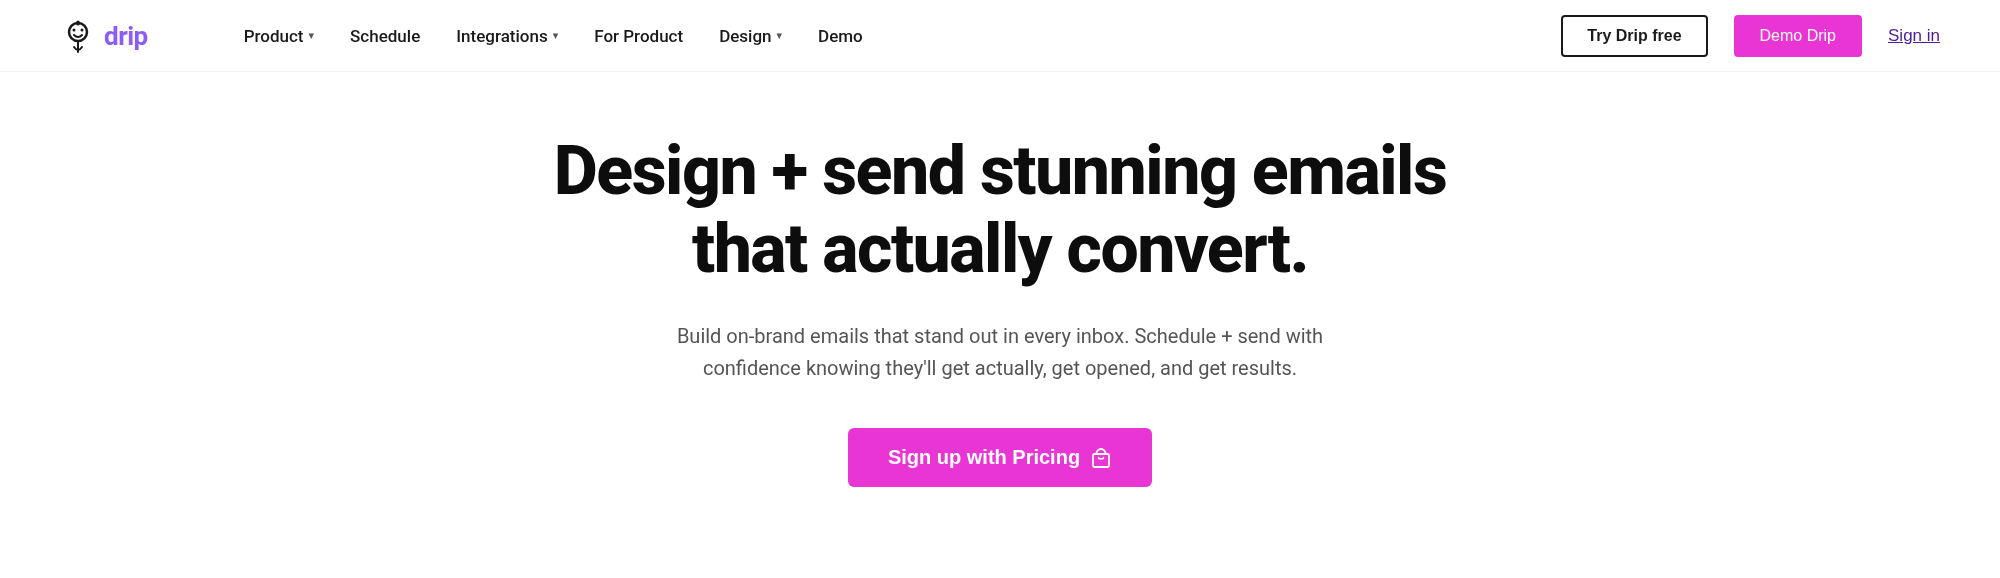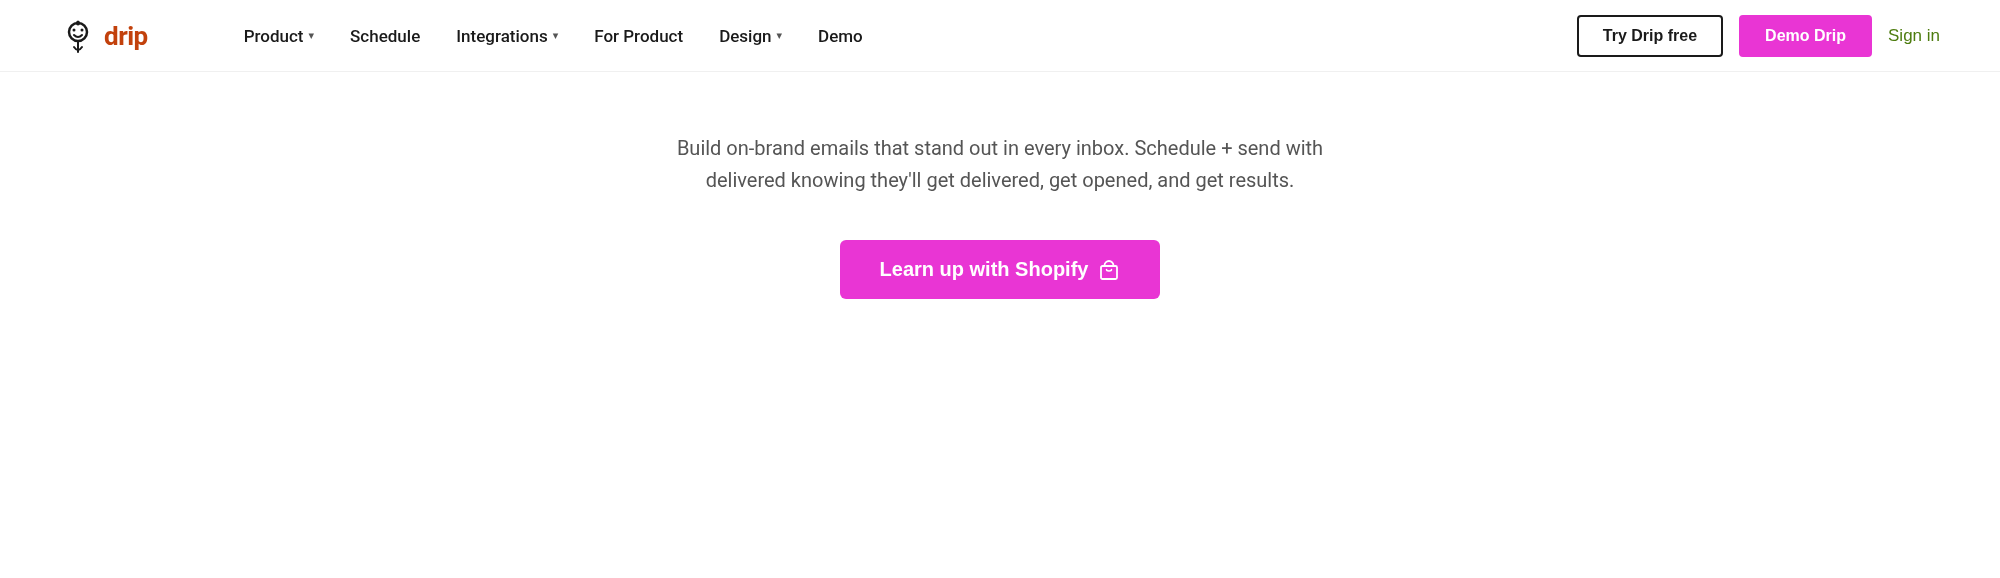--- a/index.html
+++ b/index.html
@@ -36,21 +36,21 @@
 
     .logo-icon {
       width: 36px;
       height: 36px;
       margin-right: 8px;
     }
 
     .logo-text {
       font-size: 26px;
       font-weight: 700;
-      color: #c2410c;
+      color: #8b5cf6;
       letter-spacing: -0.5px;
     }
 
     .nav-links {
       display: flex;
       align-items: center;
       gap: 36px;
       flex: 1;
       margin-left: 48px;
     }
@@ -68,21 +68,21 @@
     }
 
     .nav-link .chevron {
       font-size: 11px;
       color: #555;
     }
 
     .nav-actions {
       display: flex;
       align-items: center;
-      gap: 16px;
+      gap: 26px;
       flex-shrink: 0;
     }
 
     .btn-try-free {
       padding: 10px 24px;
       border: 2px solid #1a1a1a;
       background: transparent;
       color: #1a1a1a;
       font-size: 16px;
       font-weight: 600;
@@ -90,34 +90,35 @@
       cursor: pointer;
       white-space: nowrap;
     }
 
     .btn-demo {
       padding: 10px 24px;
       border: 2px solid #e935d4;
       background: #e935d4;
       color: #ffffff;
       font-size: 16px;
-      font-weight: 700;
+      font-weight: 400;
       border-radius: 4px;
       cursor: pointer;
       white-space: nowrap;
     }
 
     .btn-signin {
       font-size: 17px;
       font-weight: 500;
-      color: #4d7c0f;
+      color: #4c1d95;
       background: none;
       border: none;
       cursor: pointer;
       white-space: nowrap;
+      text-decoration: underline;
     }
 
     
     .hero {
       display: flex;
       flex-direction: column;
       align-items: center;
       justify-content: center;
       padding: 60px 40px 50px;
       text-align: center;
@@ -207,22 +208,26 @@
   </div>
 
   <div class="nav-actions">
     <button class="btn-try-free">Try Drip free</button>
     <button class="btn-demo">Demo Drip</button>
     <button class="btn-signin">Sign in</button>
   </div>
 </nav>
 
 <section class="hero">
-  <p class="hero-subtext">Build on-brand emails that stand out in every inbox. Schedule + send with delivered knowing they'll get delivered, get opened, and get results.</p>
+  <h1 class="hero-headline">
+    <span>Design + send stunning emails</span><br>
+    <span>that actually convert.</span>
+  </h1>
+  <p class="hero-subtext">Build on-brand emails that stand out in every inbox. Schedule + send with confidence knowing they'll get actually, get opened, and get results.</p>
   <button class="btn-shopify">
-    <span>Learn up with Shopify</span>
+    <span>Sign up with Pricing</span>
     <svg class="shopify-bag-icon" viewBox="0 0 22 22" fill="none" xmlns="http://www.w3.org/2000/svg">
       <path d="M15.5 6.5C15.5 4.015 13.485 2 11 2C8.515 2 6.5 4.015 6.5 6.5" stroke="white" stroke-width="1.8" stroke-linecap="round"></path>
       <rect x="3" y="7" width="16" height="13" rx="1.5" stroke="white" stroke-width="1.8" fill="none"></rect>
       <path d="M8.5 10.5 C8.5 12.5 13.5 12.5 13.5 10.5" stroke="white" stroke-width="1.5" stroke-linecap="round" fill="none"></path>
     </svg>
   </button>
 </section>
 
 </body></html>

